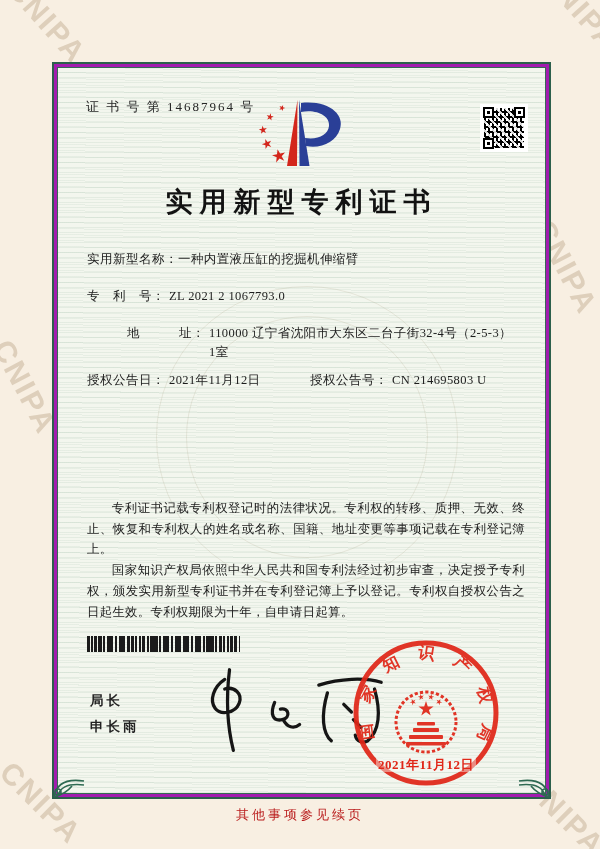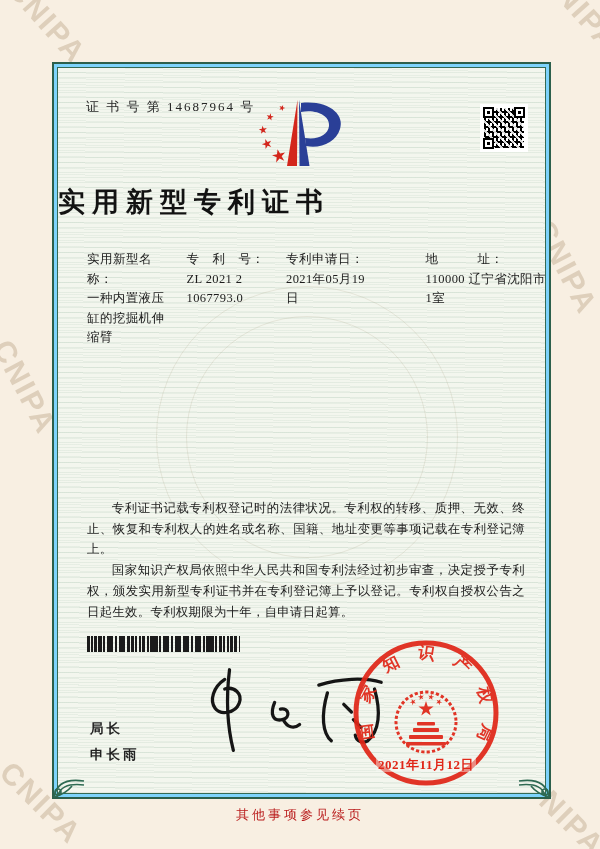--- a/index.html
+++ b/index.html
@@ -10,58 +10,58 @@
   .wm{position:absolute;font:700 30px "Liberation Sans","DejaVu Sans",sans-serif;
     color:rgba(178,156,124,.38);letter-spacing:2px;white-space:nowrap;pointer-events:none;}
   .wm1{left:-4px;top:4px;transform:rotate(48deg);}
   .wm2{right:-30px;top:-8px;transform:rotate(48deg);}
   .wm3{right:-16px;top:250px;transform:rotate(62deg);}
   .wm4{left:-26px;top:370px;transform:rotate(62deg);}
   .wm5{left:-10px;top:786px;transform:rotate(45deg);}
   .wm6{right:-14px;top:798px;transform:rotate(45deg);}
   
   .frame{position:absolute;left:52px;top:62px;width:495px;height:733px;
-    border:2px solid #2c5f4b;background:#7dd3fc;}
+    border:2px solid #2c5f4b;background:#a21caf;}
   .inner{position:absolute;inset:3px;border:1px solid #356a54;overflow:hidden;
     background-color:#f3f6ee;
     background-image:
       repeating-linear-gradient(0deg,  rgba(122,165,138,.13) 0 1px, transparent 1px 5px),
       repeating-linear-gradient(1.5deg,rgba(122,165,138,.10) 0 1px, transparent 1px 6px);}
   .ringwm, .ringwm2{position:absolute;border-radius:50%;border:1px solid rgba(168,158,128,.20);}
   .ringwm {left:98px;top:218px;width:300px;height:300px;}
   .ringwm2{left:128px;top:248px;width:240px;height:240px;}
   .cert-no{position:absolute;left:28px;top:30px;font-size:13px;letter-spacing:2px;color:#262626;}
   .logo{position:absolute;left:196px;top:30px;}
   .qr{position:absolute;left:422px;top:36px;width:48px;height:48px;background:#fff;padding:0;}
   .qr-pattern{position:absolute;inset:4px;
     background-image:
       repeating-linear-gradient(45deg, rgba(255,255,255,.85) 0 2px, transparent 2px 6px),
       repeating-linear-gradient(0deg,  #000 0 2px, transparent 2px 5px),
       repeating-linear-gradient(90deg, #000 0 2px, transparent 2px 4px);}
   .qr .f{position:absolute;width:11px;height:11px;border:2px solid #000;background:#fff;box-sizing:border-box;}
   .qr .f::after{content:"";position:absolute;inset:2px;background:#000;}
   .qr .ftl{left:3px;top:3px;} .qr .ftr{right:3px;top:3px;} .qr .fbl{left:3px;bottom:3px;}
-  .title{position:absolute;left:0;top:116px;width:100%;
+  .title{position:absolute;left:0;top:116px;width:100%;text-align:center;
     font-size:27px;font-weight:700;letter-spacing:7px;color:#121212;margin:0;}
-  .fields{position:absolute;left:29px;top:182px;width:440px;display:flex;flex-direction:row;gap:17.5px;}
+  .fields{position:absolute;left:29px;top:182px;width:440px;display:flex;flex-direction:column;gap:17.5px;}
   .field-row{position:relative;font-size:12.5px;line-height:19.5px;color:#1c1c1c;}
   .flabel{display:inline-block;min-width:82px;letter-spacing:.5px;vertical-align:top;}
   .fvalue{display:inline-block;vertical-align:top;letter-spacing:.4px;}
   .addr-row{margin-bottom:-9px;margin-left:40px;}
   .addr-row .fvalue{width:308px;line-height:19px;}
   .pair2{position:absolute;left:223px;top:0;}
   .paras{position:absolute;left:29px;top:430px;width:438px;}
   .paras p{margin:0;font-size:12.4px;line-height:20.7px;text-indent:2em;
     text-align:justify;color:#1b1b1b;letter-spacing:.3px;}
   .barcode{position:absolute;left:29px;top:568px;width:153px;height:16px;background:transparent;
     background-image:
       repeating-linear-gradient(90deg,#1b1b1b 0 2px, transparent 2px 4px),
       repeating-linear-gradient(90deg,#1b1b1b 0 1px, transparent 1px 7px),
       repeating-linear-gradient(90deg,#1b1b1b 0 3px, transparent 3px 11px);}
-  .officer{position:absolute;left:32px;top:648px;font-family:"Liberation Sans","DejaVu Sans",sans-serif;
+  .officer{position:absolute;left:32px;top:620px;font-family:"Liberation Sans","DejaVu Sans",sans-serif;
     font-size:13.5px;font-weight:700;letter-spacing:3px;line-height:26px;color:#222;}
   .signature{position:absolute;left:116px;top:596px;}
   .seal{position:absolute;left:293px;top:570px;opacity:.93;}
   .datestamp{position:absolute;left:293px;top:688px;width:150px;text-align:center;
     font-size:13px;font-weight:700;color:#e02718;letter-spacing:.5px;}
   .datestamp span{background:rgba(246,248,243,.45);padding:0 2px;}
   .pageno{position:absolute;left:0;bottom:5px;width:100%;text-align:center;
     font-size:11.5px;letter-spacing:1px;color:#262626;}
   .corner{position:absolute;bottom:-2px;}
   .cl{left:-2px;} .cr{right:-2px;transform:scaleX(-1);}
@@ -115,25 +115,28 @@
 
       <h1 class="title">实用新型专利证书</h1>
 
       <div class="fields">
         <div class="field-row">
           <span class="flabel">实用新型名称：</span><span class="fvalue">一种内置液压缸的挖掘机伸缩臂</span>
         </div>
         <div class="field-row">
           <span class="flabel">专　利　号：</span><span class="fvalue">ZL 2021 2 1067793.0</span>
         </div>
-        <div class="field-row">
-          <span class="flabel">专利申请日：</span><span class="fvalue">2021年05月19日</span>
-        </div>
         <div class="field-row addr-row">
           <span class="flabel">地　　　址：</span><span class="fvalue">110000 辽宁省沈阳市大东区二台子街32-4号（2-5-3）1室</span>
+        </div>
+        <div class="field-row">
+          <span class="flabel">授权公告日：</span><span class="fvalue">2021年11月12日</span>
+          <span class="pair2">
+            <span class="flabel">授权公告号：</span><span class="fvalue">CN 214695803 U</span>
+          </span>
         </div>
       </div>
 
       <div class="paras">
         <p>专利证书记载专利权登记时的法律状况。专利权的转移、质押、无效、终止、恢复和专利权人的姓名或名称、国籍、地址变更等事项记载在专利登记簿上。</p>
         <p>国家知识产权局依照中华人民共和国专利法经过初步审查，决定授予专利权，颁发实用新型专利证书并在专利登记簿上予以登记。专利权自授权公告之日起生效。专利权期限为十年，自申请日起算。</p>
       </div>
 
       <div class="barcode"></div>
 

